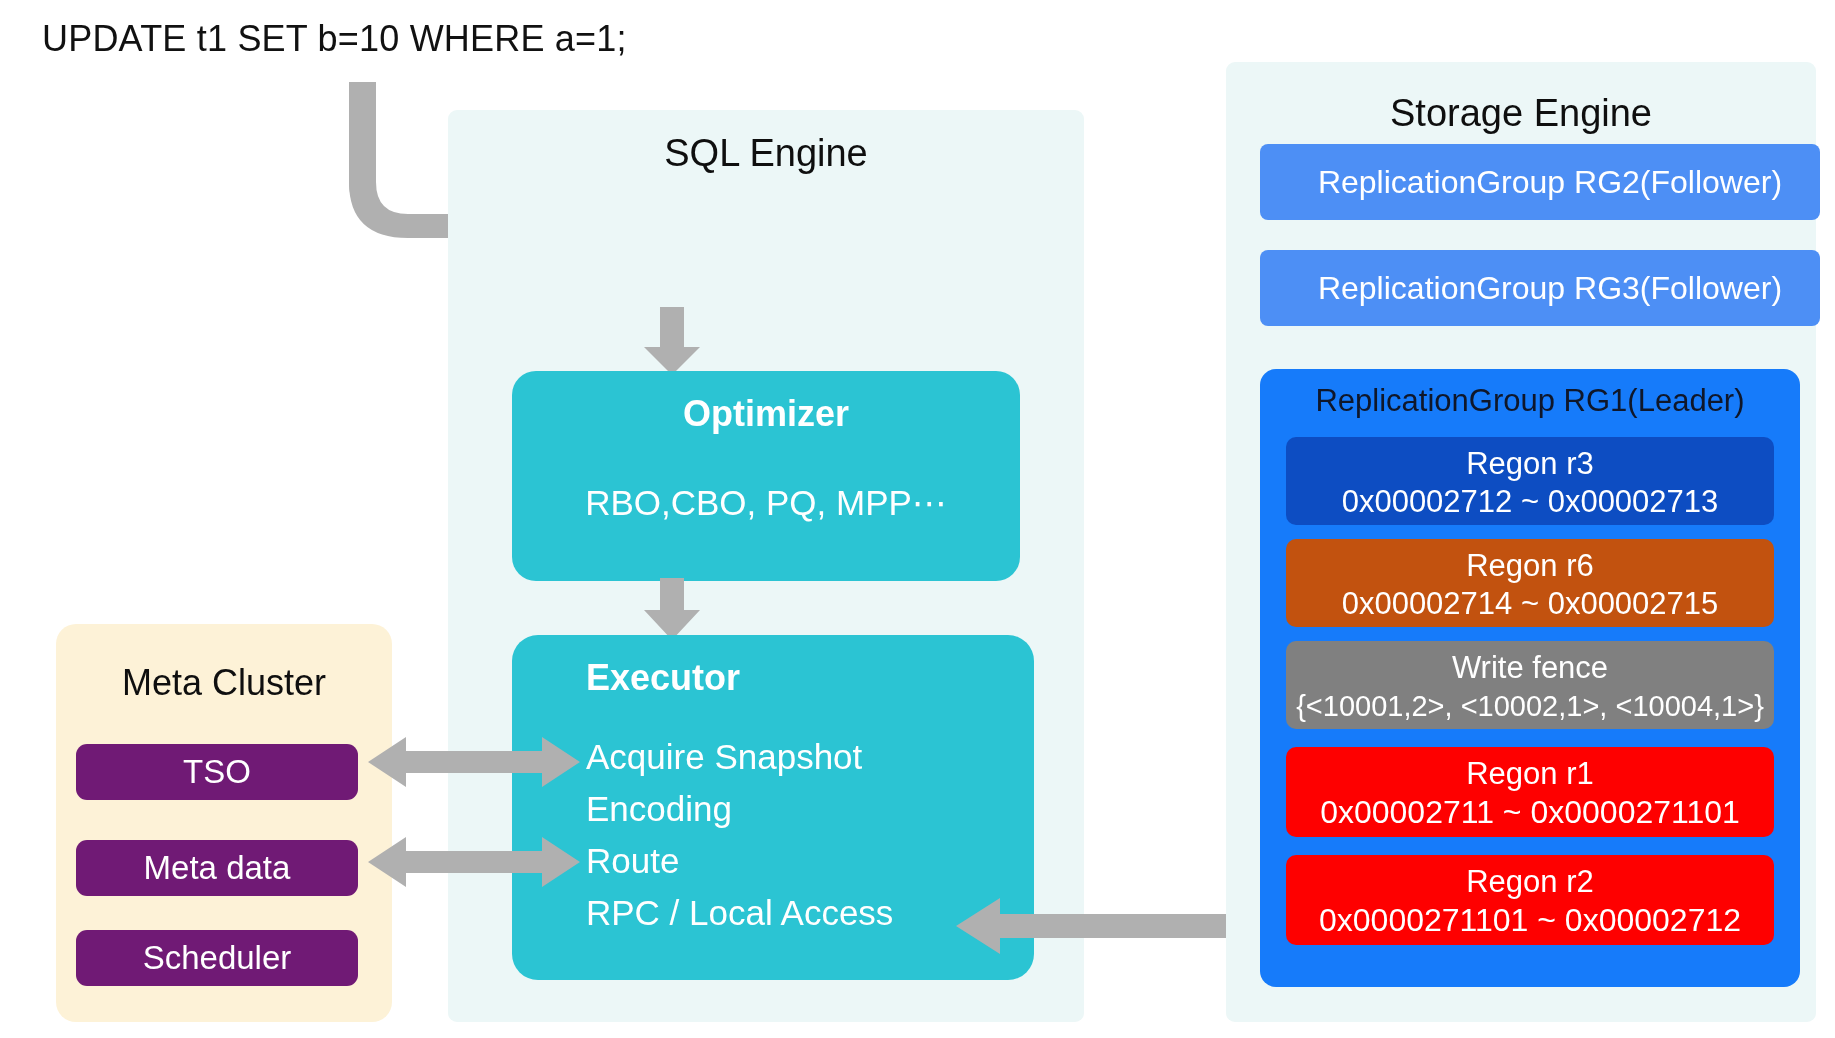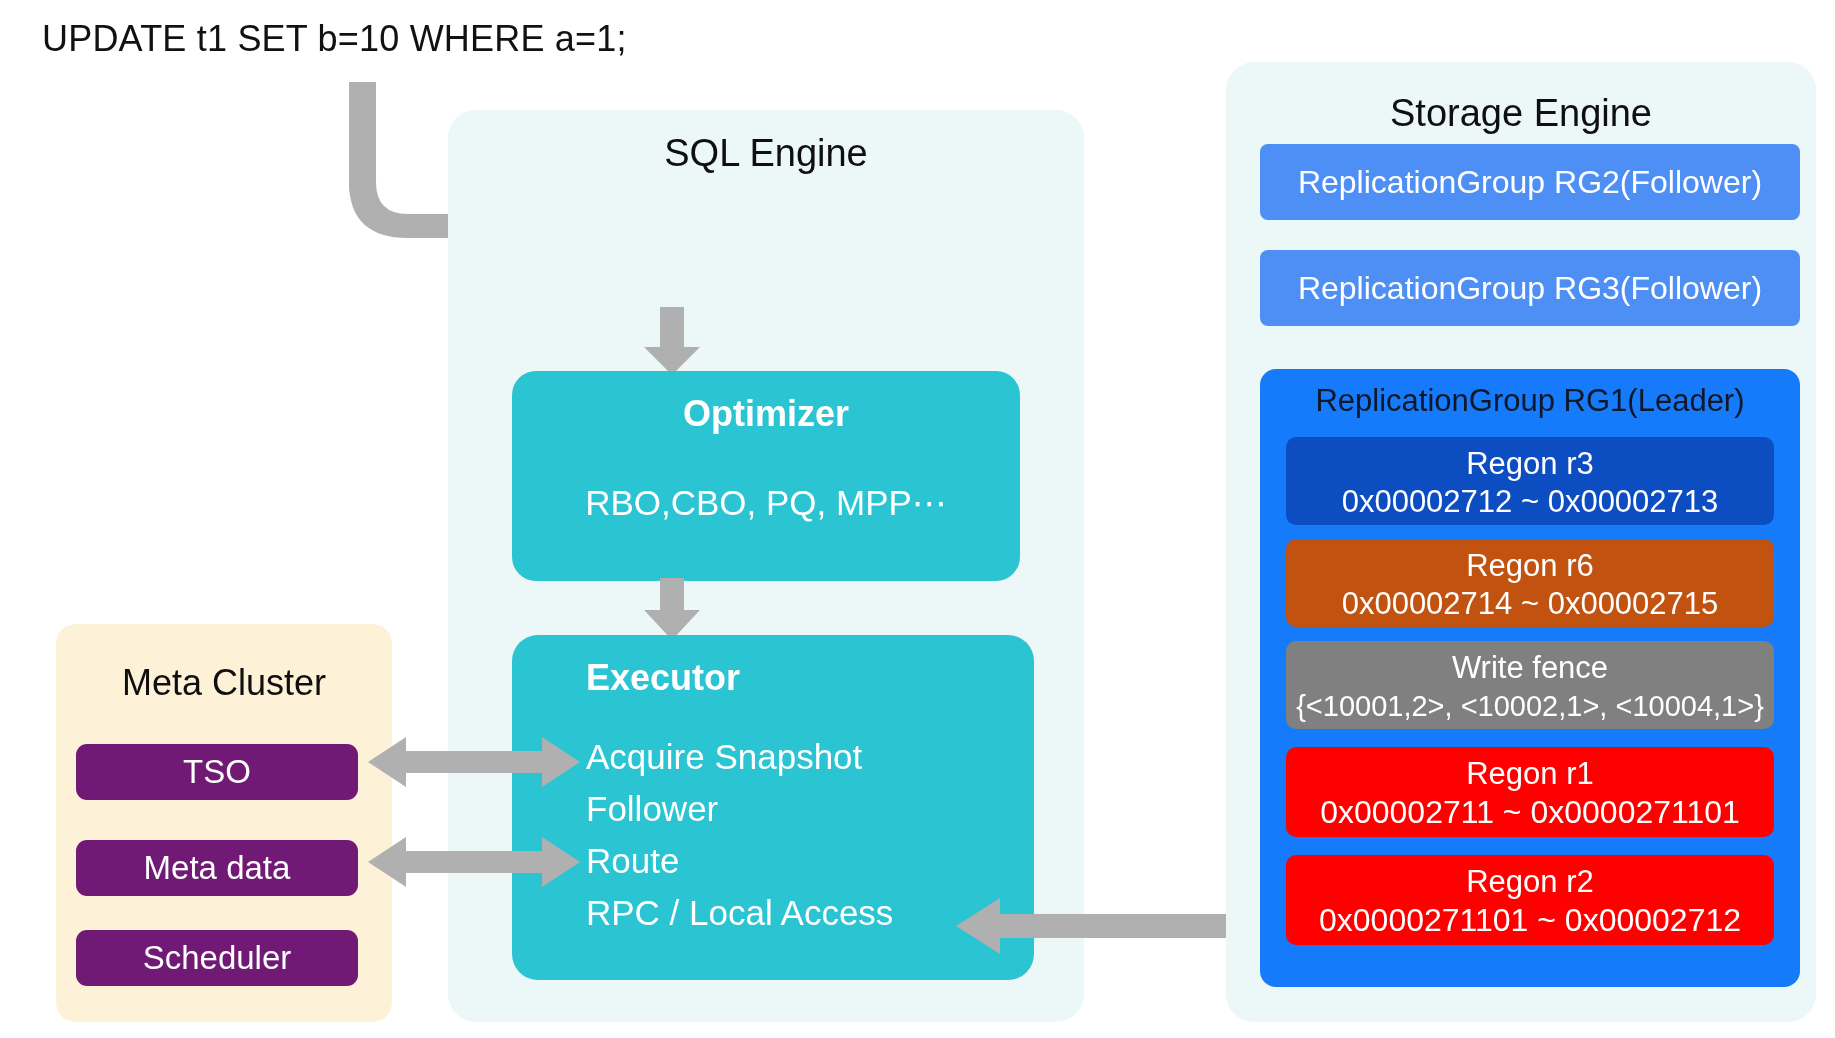--- a/index.html
+++ b/index.html
@@ -24,21 +24,21 @@
     left: 42px;
     top: 18px;
     font-size: 36px;
     color: #111111;
     white-space: nowrap;
     letter-spacing: 0.2px;
   }
 
   
   .panel {
-    border-radius: 28px;
+    border-radius: 9px;
   }
   #sql-engine-panel {
     left: 448px;
     top: 110px;
     width: 636px;
     height: 912px;
     background: #ecf7f7;
   }
   #storage-engine-panel {
     left: 1226px;
@@ -161,20 +161,21 @@
     left: 34px;
     width: 540px;
     height: 76px;
     background: #4d8ff5;
     border-radius: 8px;
     color: #ffffff;
     font-size: 32px;
     display: flex;
     align-items: center;
     justify-content: center;
+    padding-left: 20px;
   }
   #rg-follower-0 { top: 82px; }
   #rg-follower-1 { top: 188px; }
 
   #rg-leader-box {
     position: absolute;
     left: 34px;
     top: 307px;
     width: 540px;
     height: 618px;
@@ -241,21 +242,21 @@
   </div>
 
   <svg class="arrow-svg" style="left:640px; top:578px; width:70px; height:70px;" viewBox="0 0 70 70">
     <path d="M 20 0 L 44 0 L 44 32 L 60 32 L 32 62 L 4 32 L 20 32 Z" fill="#b0b0b0"></path>
   </svg>
 
   <div class="abs stage" id="executor-box">
     <div id="executor-title">Executor</div>
     <div id="executor-steps">
       <div>Acquire Snapshot</div>
-      <div>Follower</div>
+      <div>Encoding</div>
       <div>Route</div>
       <div>RPC / Local Access</div>
     </div>
   </div>
 
   <div class="abs" id="meta-cluster-panel">
     <div class="panel-title" id="meta-cluster-title">Meta Cluster</div>
     <div class="meta-chip" id="meta-chip-0">TSO</div>
     <div class="meta-chip" id="meta-chip-1">Meta data</div>
     <div class="meta-chip" id="meta-chip-2">Scheduler</div>

